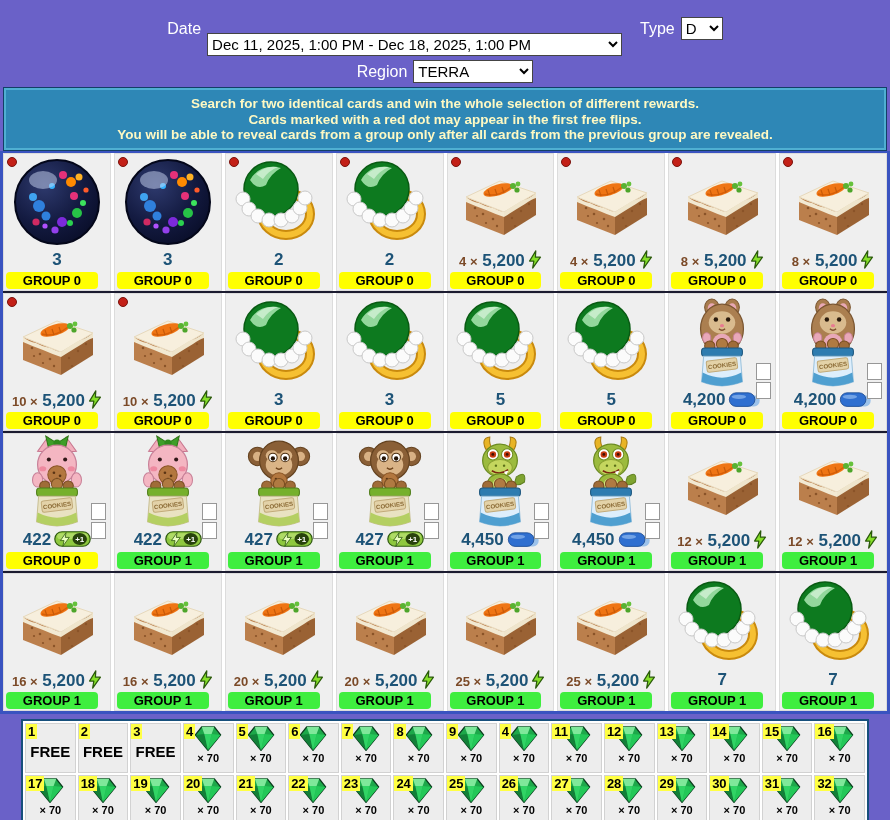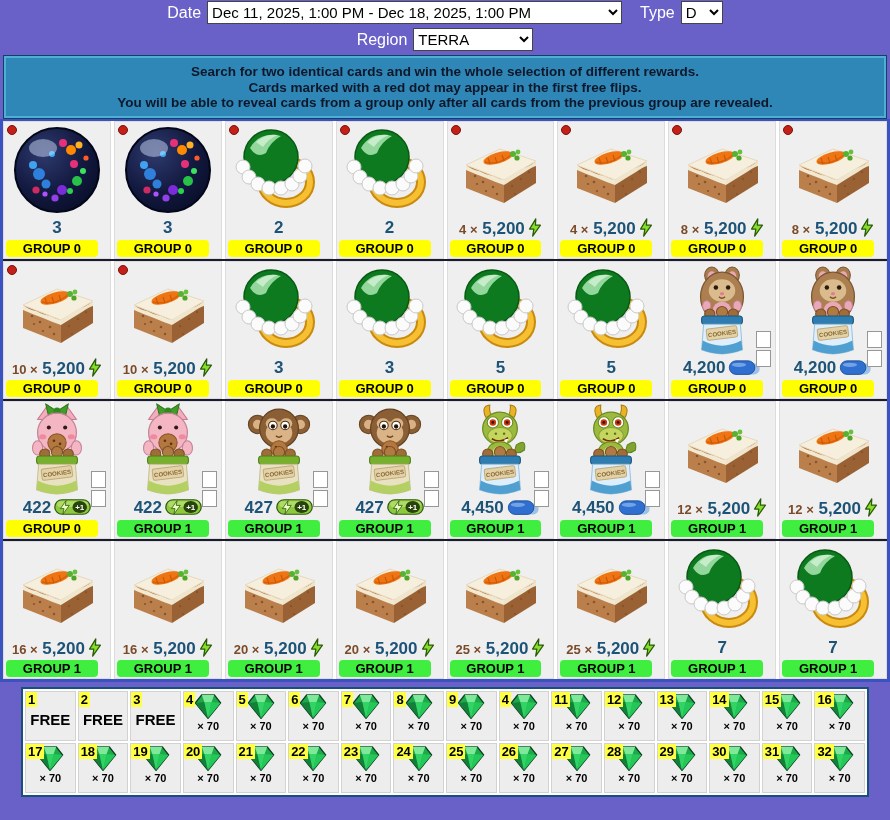--- a/index.html
+++ b/index.html
@@ -7,29 +7,29 @@
     width:890px;height:820px;overflow:hidden;
     background:#6A61C8;
     font-family:"Liberation Sans",sans-serif;
   }
   
   .toolbar{padding-top:1px;}
   .trow{display:flex;justify-content:center;align-items:center;gap:6px;
         color:#fff;font-size:16px;margin-bottom:4px;}
   .trow label{white-space:nowrap;}
   select{font-size:15px;border:1px solid #444;background:#fff;height:23px;color:#000;}
-  .sel-date{width:415px;}
+  .sel-date{width:415px;margin-top:32px;}
   .sel-type{width:42px;}
   .sel-region{width:120px;}
   .type-label{margin-left:12px;}
   
   .banner{
     margin:0 3px;background:#2E87B6;
     border:1px solid #123F66;box-shadow:inset 0 0 0 2px #4FAFD2;
-    padding:8px 4px 7px;color:#0f172a;text-align:center;
+    padding:8px 4px 7px;color:#fef9c3;text-align:center;
     font-weight:bold;font-size:13.5px;line-height:15.5px;
   }
   
   #card-grid{border:3px solid #3A53C0;border-top:2px solid #3A53C0;background:#fff;}
   .card-row{display:grid;grid-template-columns:repeat(8,1fr);column-gap:3px;
             background:#fff;border-top:2px solid #1b1b30;}
   .card-row:first-child{border-top:none;}
   .card{position:relative;height:138px;background:#EFEFEF;
         box-shadow:inset 0 0 0 1px #DCDCDC;}
   .dot{position:absolute;top:4px;left:4px;width:8px;height:8px;border-radius:50%;

